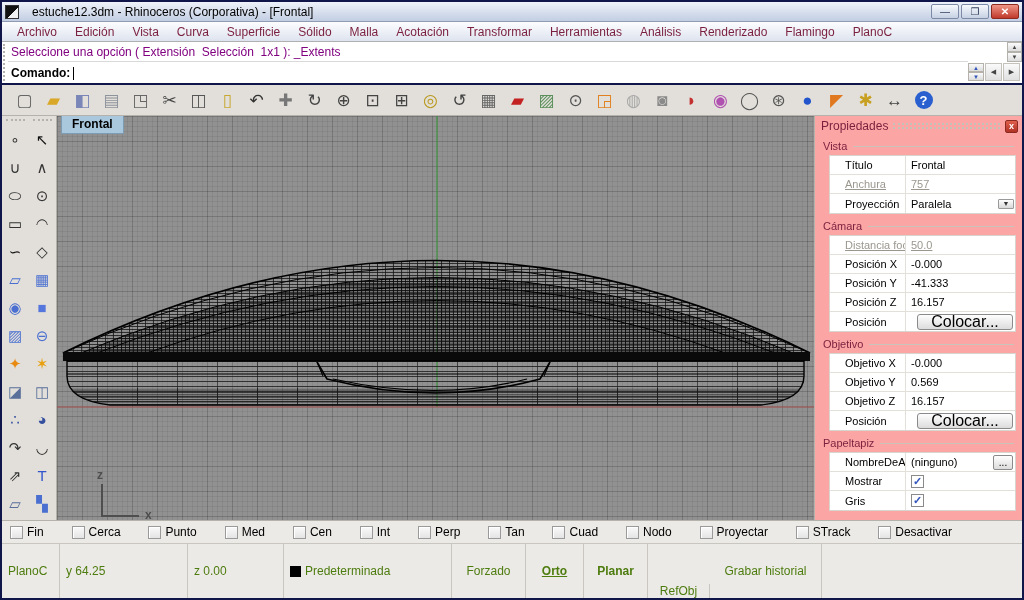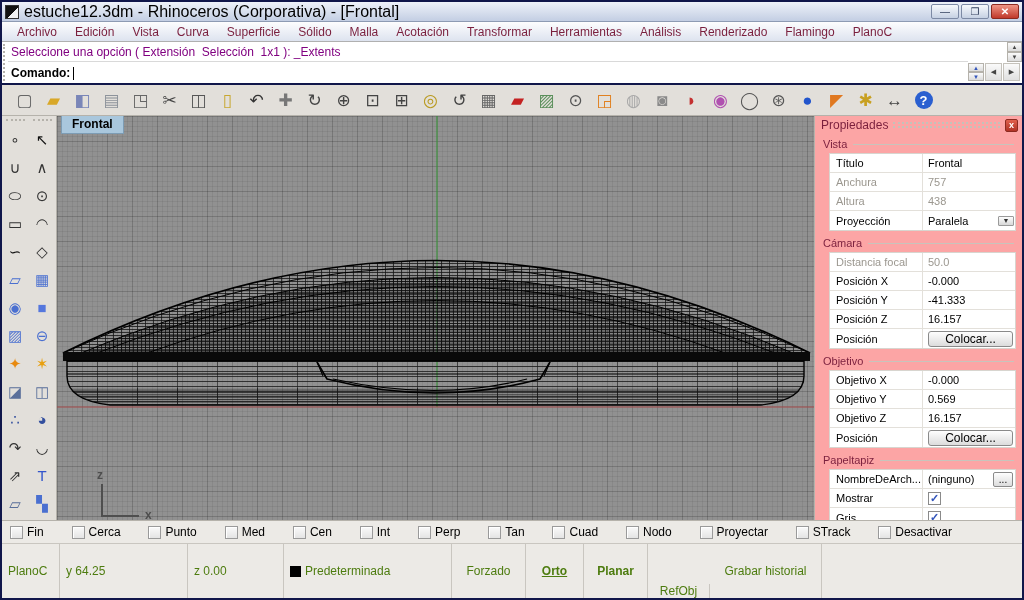--- a/index.html
+++ b/index.html
@@ -2,21 +2,21 @@
 <html><head>
 <meta charset="utf-8">
 <style>
   * { margin:0; padding:0; box-sizing:border-box; }
   body { font-family:"Liberation Sans", sans-serif; font-size:12px; background:#555; }
   #win { width:1024px; height:600px; display:flex; flex-direction:column; border:2px solid #10164a; background:#e2dfda; position:relative; overflow:hidden; }
 
   
   .titlebar { height:20px; flex:0 0 20px; display:flex; align-items:center; background:linear-gradient(#eef2f9,#c3cee3); border-bottom:1px solid #8e9bb3; padding:0 3px; }
   .appicon { width:14px; height:14px; margin-right:5px; background:linear-gradient(135deg,#111 55%,#f2f2f2 55%); border:1px solid #333; }
-  .titletext { flex:1; font-size:16px; color:#000; white-space:nowrap; overflow:hidden; }
+  .titletext { flex:1; font-size:12px; color:#000; white-space:nowrap; overflow:hidden;margin-left:8px; }
   .winbtns { display:flex; gap:2px; }
   .winbtn { width:28px; height:15px; display:flex; align-items:center; justify-content:center; font-size:10px; line-height:1; color:#33415e; background:linear-gradient(#f8fafd,#c6d1e3); border:1px solid #7d8aa5; border-radius:2px; cursor:default; }
   .winbtn.close { background:linear-gradient(#ef9585,#c0392b); color:#fff; border-color:#8c2a20; font-weight:bold; }
 
   
   .menubar { height:20px; flex:0 0 20px; display:flex; align-items:center; background:linear-gradient(#fdfdfe,#dde3ef); border-bottom:1px solid #b0b0b0; padding-left:6px; }
   .menuitem { padding:0 9px; color:#7a1f3d; height:100%; display:flex; align-items:center; }
 
   
   .cmdarea { flex:0 0 43px; background:#fff; border-bottom:2px solid #10164a; display:flex; }
@@ -69,25 +69,25 @@
   .props-title { color:#7a1f3d; font-size:12px; }
   .props-grip { flex:1; height:6px; border-top:2px dotted #c5c1b9; border-bottom:2px dotted #c5c1b9; }
   .props-close { width:13px; height:13px; background:linear-gradient(#e0604d,#b03225); border:1px solid #8c2a20; border-radius:2px; color:#fff; font-size:9px; line-height:11px; text-align:center; font-weight:bold; }
   .psection { margin-top:4px; }
   .psec-head { display:flex; align-items:center; padding:2px 8px 2px 8px; }
   .psec-label { color:#7a1f3d; white-space:nowrap; }
   .psec-rule { flex:1; height:1px; background:#c8c4bc; margin-left:6px; }
   .ptable { margin:1px 6px 0 14px; border:1px solid #d8d5cf; background:#fff; }
   .prow { display:flex; height:19px; border-bottom:1px solid #e3e0da; align-items:center; }
   .prow:last-child { border-bottom:none; }
-  .plabel { width:93px; padding-left:6px; border-right:1px solid #e3e0da; color:#000; white-space:nowrap; overflow:hidden; align-self:stretch; display:flex; align-items:center; }
+  .plabel { width:76px; padding-left:15px; border-right:1px solid #e3e0da; color:#000; white-space:nowrap; overflow:hidden; align-self:stretch; display:flex; align-items:center; }
   .pval { flex:1; padding-left:5px; display:flex; align-items:center; color:#000; position:relative; min-width:0; }
-  .prow.disabled .plabel, .prow.disabled .pval { color:#9b978f; }
+  .prow.disabled .plabel, .prow.disabled .pval { color:#9b978f;text-decoration:underline; }
   .ddbtn { position:absolute; right:1px; top:1px; bottom:1px; width:16px; background:linear-gradient(#fdfdfd,#d8d8d8); border:1px solid #9a9a9a; border-radius:1px; font-size:7px; color:#333; display:flex; align-items:center; justify-content:center; }
-  .pushbtn { margin-left:auto; margin-right:2px; width:96px; height:16px; background:linear-gradient(#fefefe,#dcdcdc); border:1px solid #8a8a8a; border-radius:3px; font-size:12px; color:#000; display:flex; align-items:center; justify-content:center; }
+  .pushbtn { margin-left:auto; margin-right:2px; width:96px; height:16px; background:linear-gradient(#fefefe,#dcdcdc); border:1px solid #8a8a8a; border-radius:3px; font-size:16px; color:#000; display:flex; align-items:center; justify-content:center; }
   .dotbtn { margin-left:auto; margin-right:2px; width:20px; height:15px; background:linear-gradient(#fefefe,#dcdcdc); border:1px solid #8a8a8a; border-radius:2px; font-size:10px; display:flex; align-items:center; justify-content:center; color:#000; }
   .chk { width:13px; height:13px; background:#fff; border:1px solid #8a8a8a; display:flex; align-items:center; justify-content:center; font-size:11px; color:#3355bb; font-weight:bold; }
 
   
   .osnap { flex:0 0 23px; background:#eceae6; border-top:1px solid #b5b2ab; display:flex; align-items:center; padding:0 10px 0 2px; justify-content:space-between; }
   .os-item { display:flex; align-items:center; gap:4px; color:#000; }
   .os-box { width:13px; height:13px; border:1px solid #9a9a9a; background:linear-gradient(#fafafa,#e4e4e4); box-shadow:inset 1px 1px 0 #fff; }
 
   
   .statusbar { flex:0 0 20px; background:#eceae6; border-top:1px solid #c9c6c0; display:flex; align-items:stretch; font-size:12px; }
@@ -506,26 +506,20 @@
             <div class="pval">
                 <span>Frontal</span>
               </div>
           </div>
           <div class="prow disabled">
             <div class="plabel">Anchura</div>
             <div class="pval">
                 <span>757</span>
               </div>
           </div>
-          <div class="prow disabled">
-            <div class="plabel">Altura</div>
-            <div class="pval">
-                <span>438</span>
-              </div>
-          </div>
           <div class="prow">
             <div class="plabel">Proyección</div>
             <div class="pval">
                 <span>Paralela</span>
               <div class="ddbtn">▼</div>
             </div>
           </div>
         </div>
       </div>
 

